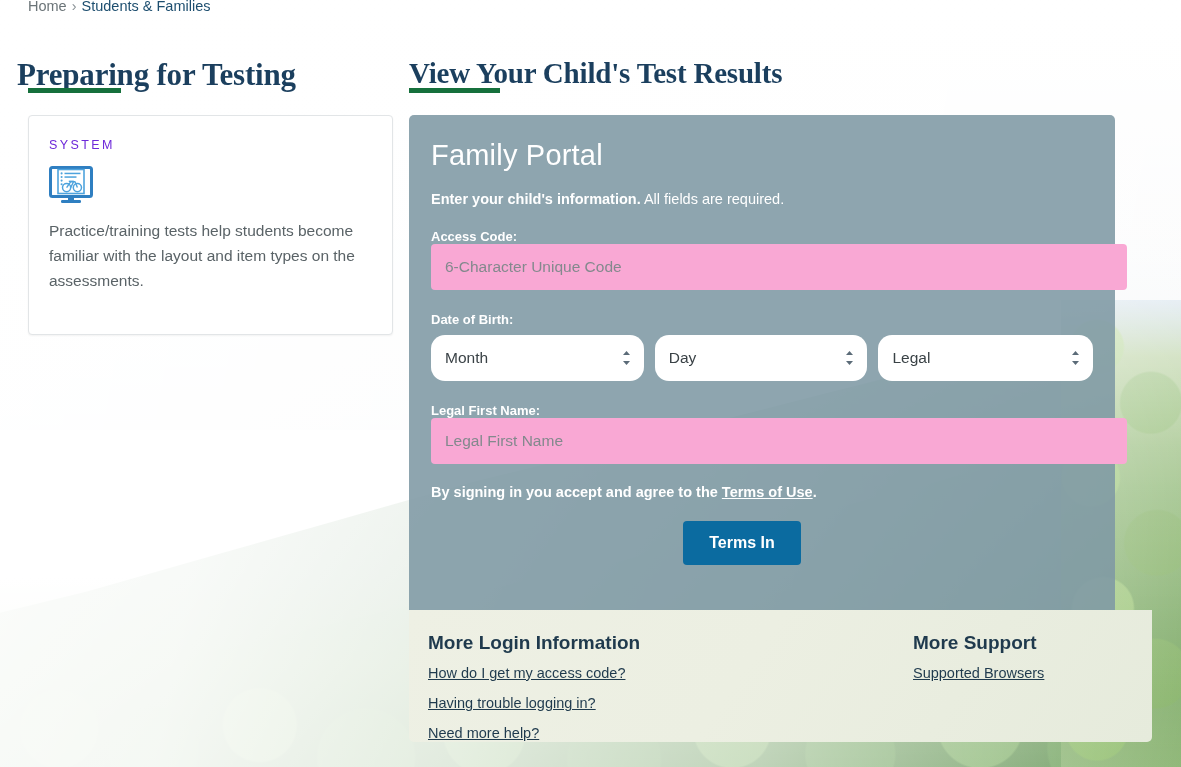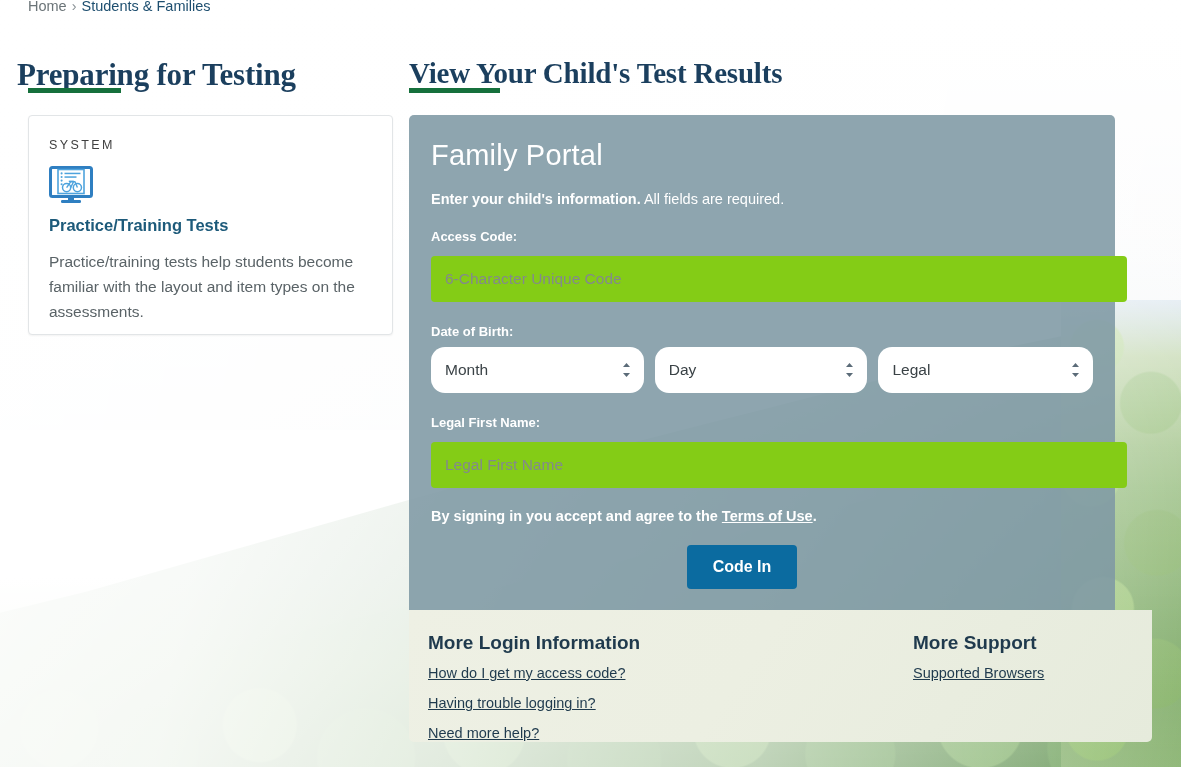--- a/index.html
+++ b/index.html
@@ -125,21 +125,21 @@
   #info-card {
     position: absolute; left: 28px; top: 115px;
     width: 365px; height: 220px;
     background: #ffffff;
     border: 1px solid #e2e5e7;
     border-radius: 4px;
     box-shadow: 0 1px 2px rgba(0,0,0,.05);
     padding: 22px 20px 0 20px;
   }
   #card-kicker {
-    font-size: 12.5px; color: #404040;
+    font-size: 12.5px; color: #6d28d9;
     letter-spacing: 2.4px; text-transform: uppercase;
   }
   #card-icon { margin-top: 14px; width: 44px; height: 38px; }
   #card-title {
     margin-top: 12px;
     font-size: 16.5px; font-weight: bold; color: #1d5a7a;
   }
   #card-body {
     margin-top: 14px;
     font-size: 15.5px; line-height: 1.62; color: #5a6367;
@@ -162,24 +162,24 @@
     font-size: 14.5px; color: #ffffff;
   }
   #portal-sub b { font-weight: bold; }
 
   .field-label {
     margin-top: 22px;
     font-size: 13px; font-weight: bold; color: #ffffff;
   }
   .text-input {
     display: block;
-    margin-top: 12px;
+    margin-top: 0;
     width: 696px; height: 46px;
     border: none; border-radius: 4px;
-    background: #84cc16;
+    background: #f9a8d4;
     font-size: 15.5px; color: #3a4246;
     padding: 0 14px;
     font-family: "Liberation Sans", sans-serif;
     outline: none;
   }
   .text-input::placeholder { color: #83898d; opacity: 1; }
 
   #dob-row { margin-top: 8px; display: flex; gap: 11px; }
   .dob-select {
     position: relative;
@@ -286,21 +286,20 @@
           <circle cx="12.6" cy="14.6" r="1.05" fill="#4ea3dd"></circle>
           <circle cx="12.6" cy="18.2" r="1.05" fill="#4ea3dd"></circle>
 
           <circle cx="17.6" cy="21.6" r="4.1" fill="none" stroke="#4ea3dd" stroke-width="1.5"></circle>
           <circle cx="28.4" cy="21.6" r="4.1" fill="none" stroke="#4ea3dd" stroke-width="1.5"></circle>
           <path d="M17.6 21.6 L21.6 15.8 L26 15.8 L28.4 21.6 M21.6 21.6 L24.6 15.8" fill="none" stroke="#4ea3dd" stroke-width="1.4" stroke-linejoin="round"></path>
           <rect x="19.8" y="14.6" width="5" height="1.4" fill="#4ea3dd"></rect>
         </svg>
       </div>
 
-      <div id="card-title">Practice/Training Tests</div>
       <div id="card-body">Practice/training tests help students become familiar with the layout and item types on the assessments.</div>
     </div>
 
     <div id="portal-panel">
       <div id="portal-title">Family Portal</div>
 
       <div id="portal-sub"><b>Enter your child's information.</b><span> All fields are required.</span></div>
 
       <div class="field-label">Access Code:</div>
       <input class="text-input" type="text" placeholder="6-Character Unique Code" style="">
@@ -338,21 +337,21 @@
           </span>
         </div>
       </div>
 
       <div class="field-label">Legal First Name:</div>
       <input class="text-input" type="text" placeholder="Legal First Name" style="">
 
       <div id="terms-line"><span>By signing in you accept and agree to the </span><a href="#">Terms of Use</a><span>.</span></div>
 
       <div id="signin-wrap">
-        <button id="signin-button">Code In</button>
+        <button id="signin-button">Terms In</button>
       </div>
     </div>
 
     <div id="portal-footer">
 
       <div class="footer-col" id="footer-col-left">
         <div class="footer-title">More Login Information</div>
         <a class="footer-link" href="#">How do I get my access code?</a>
         <a class="footer-link" href="#">Having trouble logging in?</a>
         <a class="footer-link" href="#">Need more help?</a>

